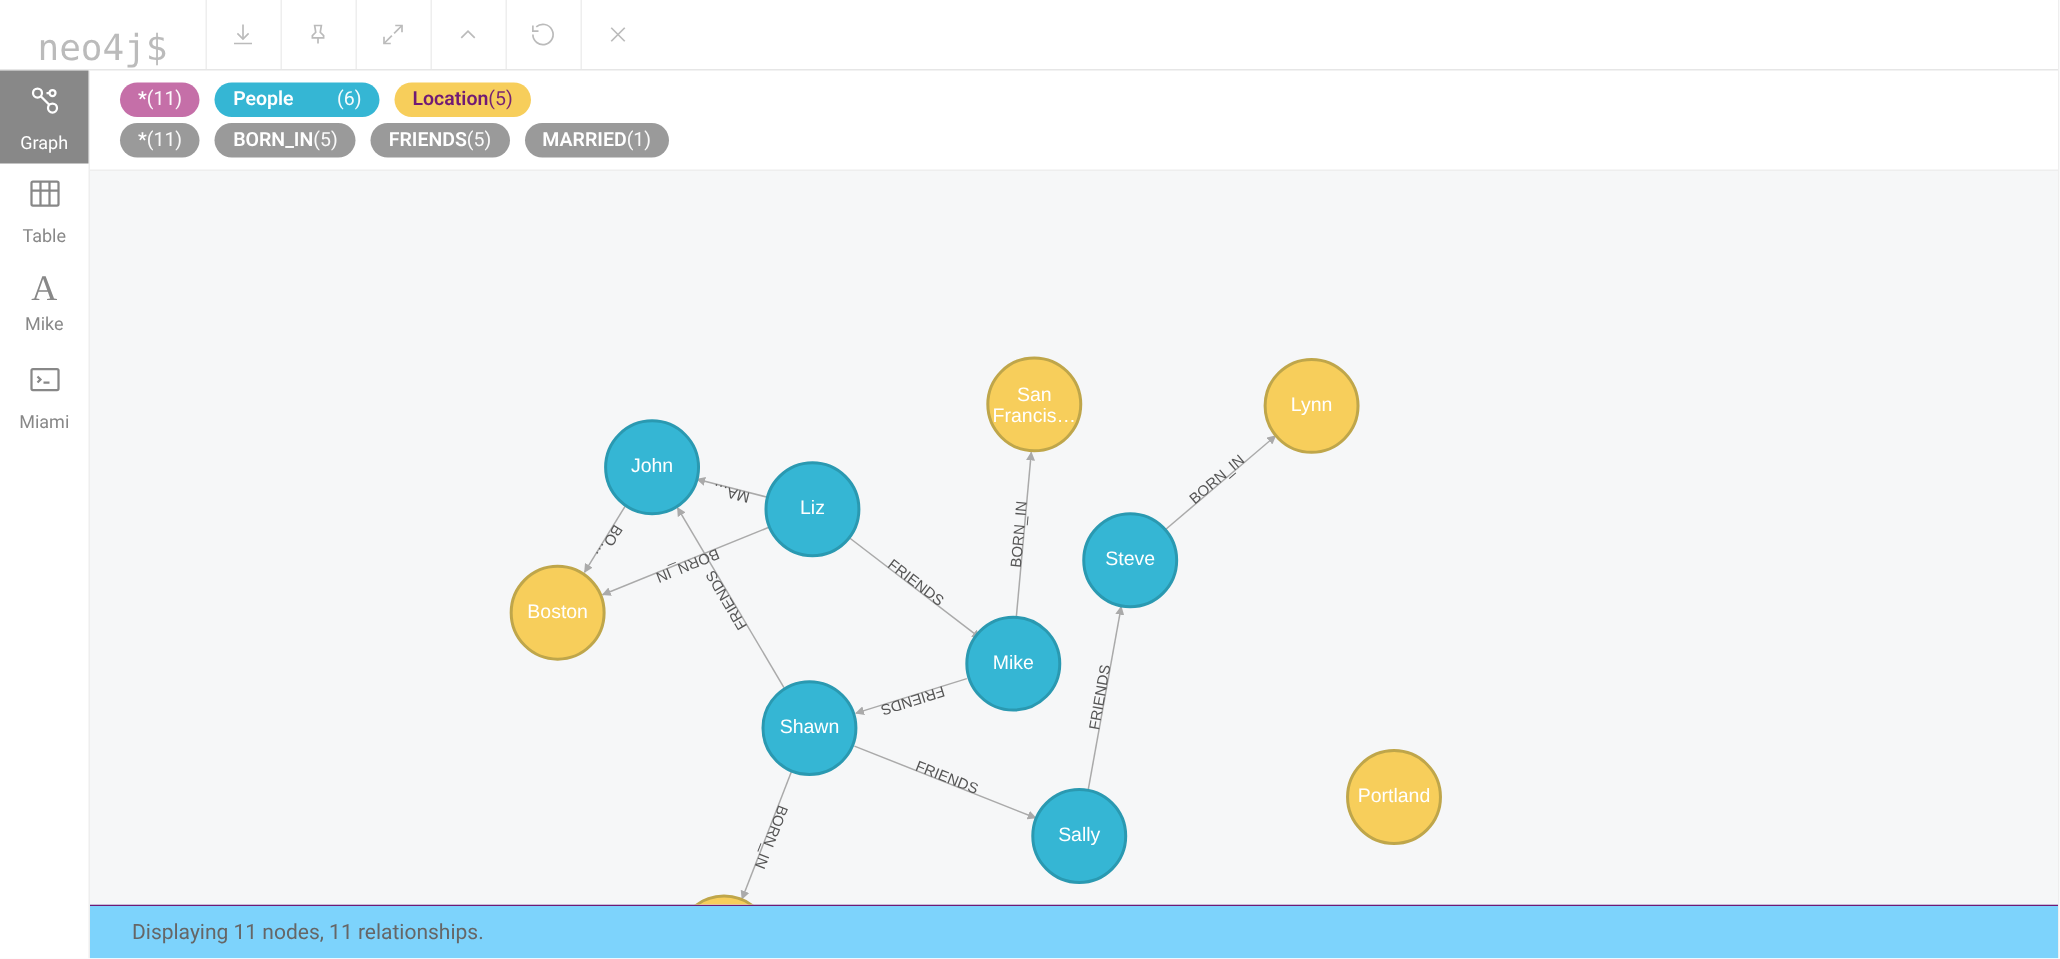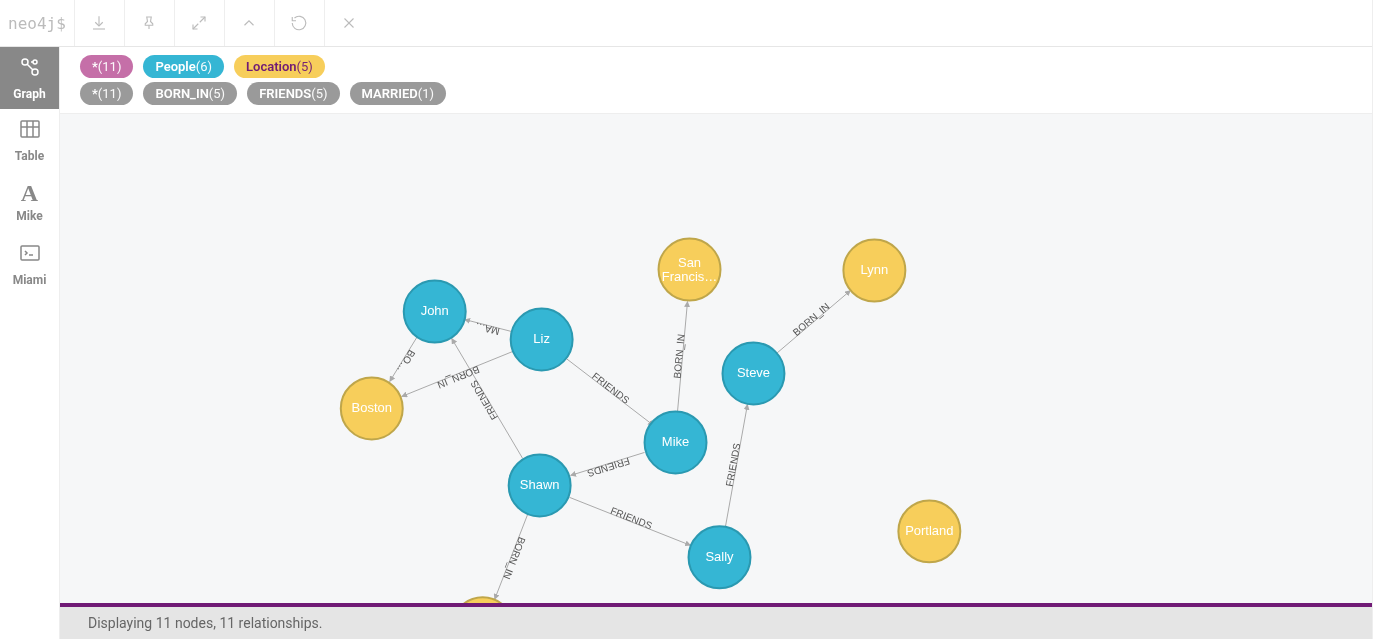--- a/index.html
+++ b/index.html
@@ -1,43 +1,43 @@
 <!DOCTYPE html>
 <html><head>
 <meta charset="utf-8">
 <style>
   * { box-sizing: border-box; }
   html, body { margin:0; padding:0; font-family: -apple-system, BlinkMacSystemFont, "Segoe UI", Roboto, Helvetica, Arial, sans-serif; background:#fff; color:#333; }
   .root { width:1373px; height:639px; position:relative; overflow:hidden; border-right:1px solid #eee;}
   
   .topbar { height:47px; display:flex; align-items:stretch; border-bottom:1px solid #e6e6e6; }
-  .prompt { display:flex; align-items:center; padding:0 8px; font-family: "Consolas","Menlo",monospace; font-size:16px; color:#bbb; }
+  .prompt { display:flex; align-items:flex-end; padding:0 25px; font-family: "Consolas","Menlo",monospace; font-size:24px; color:#bbb; }
   .query { flex:1; display:flex; align-items:center; font-family:"Consolas","Menlo",monospace; font-size:20px; color:#aaa; white-space:nowrap; overflow:hidden; text-overflow:ellipsis; padding-right:8px; }
   .toolbar { display:flex; }
   .tbtn { width:50px; border-left:1px solid #eee; display:flex; align-items:center; justify-content:center; color:#bbb; font-size:16px; }
   .tbtn svg { stroke:#bbb; fill:none; }
   
   .sidebar { position:absolute; left:0; top:47px; width:60px; bottom:0; border-right:1px solid #eee; display:flex; flex-direction:column; align-items:stretch; }
-  .side-item { height:62px; display:flex; flex-direction:column; align-items:center; justify-content:center; color:#888; font-size:12px; cursor:pointer;font-weight:bold; }
+  .side-item { height:62px; display:flex; flex-direction:column; align-items:center; justify-content:center; color:#888; font-size:12px; cursor:pointer; }
   .side-item.active { background:#888; color:#fff; }
   .side-item .icon { font-size:22px; line-height:1; margin-bottom:4px; }
   .side-item svg { width:24px; height:24px; }
   
   .main { position:absolute; left:60px; right:0; top:47px; bottom:0; display:flex; flex-direction:column; }
   .pillrow { padding:8px 20px 2px; display:flex; gap:10px; flex-wrap:wrap; }
   .pill { border-radius:14px; padding:4px 12px; font-size:13px; color:#fff; display:inline-flex; align-items:center; font-weight:600; }
   .pill .count { font-weight:400; opacity:0.95; }
   .pill.pink { background:#c56fa8; }
-  .pill.blue { background:#35b6d4; }
+  .pill.blue { background:#35b6d4;gap:29px; }
   .pill.yellow { background:#f7ce5b; color:#701a75; }
   .pill.grey { background:#9a9a9a; }
   .hr { border-top:1px solid #eee; margin-top:6px; }
   .graph-area { flex:1; position:relative; background:#f6f7f8; }
   .graph-area svg { position:absolute; inset:0; }
-  .statusbar { height:36px; border-top:4px solid #701a75; display:flex; align-items:center; padding:0 28px; color:#666; font-size:14px; background:#e5e5e5; }
+  .statusbar { height:36px; border-top:1px solid #701a75; display:flex; align-items:center; padding:0 28px; color:#666; font-size:14px; background:#7dd3fc; }
   
   .node-label { font-size:13px; fill:#fff; text-anchor:middle; dominant-baseline:middle; font-family: -apple-system, sans-serif; }
   .edge-label { font-size:10px; fill:#555; font-family: -apple-system, sans-serif; }
   .node-people circle { fill:#35b6d4; stroke:#2a99b1; stroke-width:2; }
   .node-location circle { fill:#f7ce5b; stroke:#bfa64a; stroke-width:2; }
 </style>
 </head>
 <body>
 
 <div class="root">

